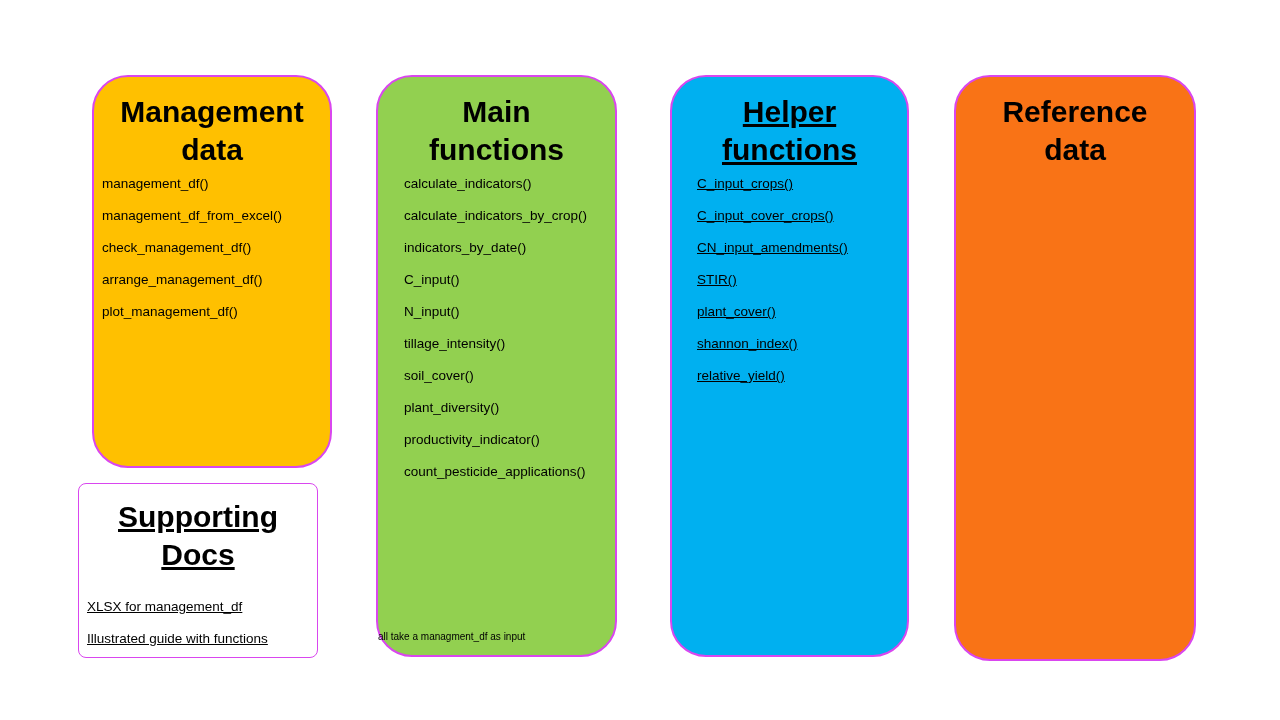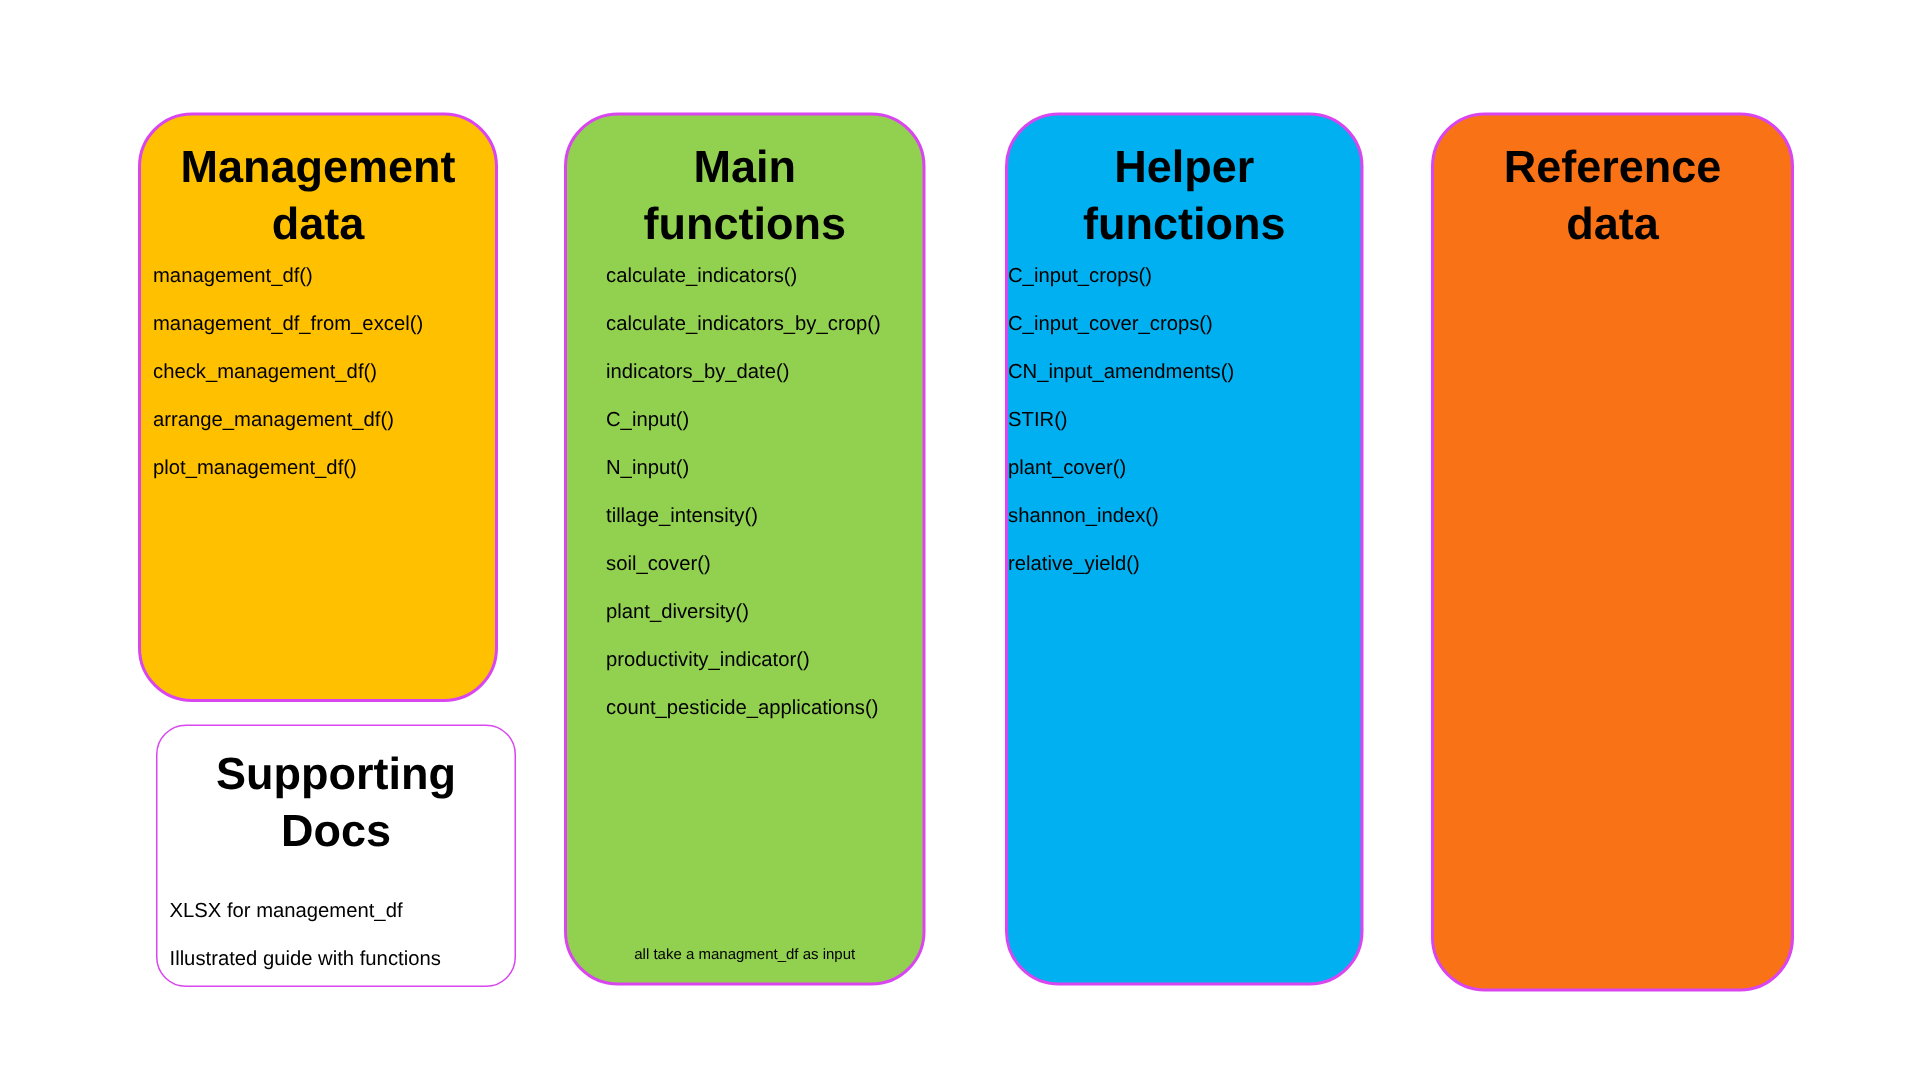--- a/index.html
+++ b/index.html
@@ -38,39 +38,38 @@
     line-height: 14px;
     color: #000000;
     margin-bottom: 18px;
     white-space: nowrap;
   }
   .footnote {
     position: absolute;
     left: 0;
     right: 0;
     bottom: 13px;
-    text-align: center;
     font-size: 10px;
     line-height: 11px;
     color: #000000;
   }
 
   
   #box-management { left: 92px;  top: 75px;  width: 240px; height: 393px; }
   #box-management .box-items { padding-left: 8px; }
 
-  #box-supporting { left: 104px;  top: 483px; width: 240px; height: 175px; border-radius: 20px; border-width: 1.5px; }
+  #box-supporting { left: 78px;  top: 483px; width: 240px; height: 175px; border-radius: 8px; border-width: 1.5px; text-decoration: underline; }
   #box-supporting .box-title { padding-top: 14px; }
   #box-supporting .box-items { margin-top: 26px; padding-left: 8px; }
 
   #box-main       { left: 376px; top: 75px;  width: 241px; height: 582px; }
   #box-main .box-items { padding-left: 26px; }
 
   #box-helper     { left: 670px; top: 75px;  width: 239px; height: 582px; }
-  #box-helper .box-items { }
+  #box-helper .box-items { padding-left: 25px; }
 
   #box-reference  { left: 954px; top: 75px;  width: 242px; height: 586px; }
   #box-reference .box-items { padding-left: 15px; }
 </style>
 </head>
 <body>
 
 <div class="canvas">
 
   <div class="box" id="box-management" style="background: rgb(255, 192, 0);">
@@ -105,21 +104,21 @@
         <div class="box-item">N_input()</div>
         <div class="box-item">tillage_intensity()</div>
         <div class="box-item">soil_cover()</div>
         <div class="box-item">plant_diversity()</div>
         <div class="box-item">productivity_indicator()</div>
         <div class="box-item">count_pesticide_applications()</div>
       </div>
     <div class="footnote">all take a managment_df as input</div>
   </div>
 
-  <div class="box" id="box-helper" style="background: rgb(0, 176, 240);">
+  <div class="box" id="box-helper" style="background: rgb(0, 176, 240); text-decoration: underline;">
     <div class="box-title">Helper
 functions</div>
     <div class="box-items">
         <div class="box-item">C_input_crops()</div>
         <div class="box-item">C_input_cover_crops()</div>
         <div class="box-item">CN_input_amendments()</div>
         <div class="box-item">STIR()</div>
         <div class="box-item">plant_cover()</div>
         <div class="box-item">shannon_index()</div>
         <div class="box-item">relative_yield()</div>

